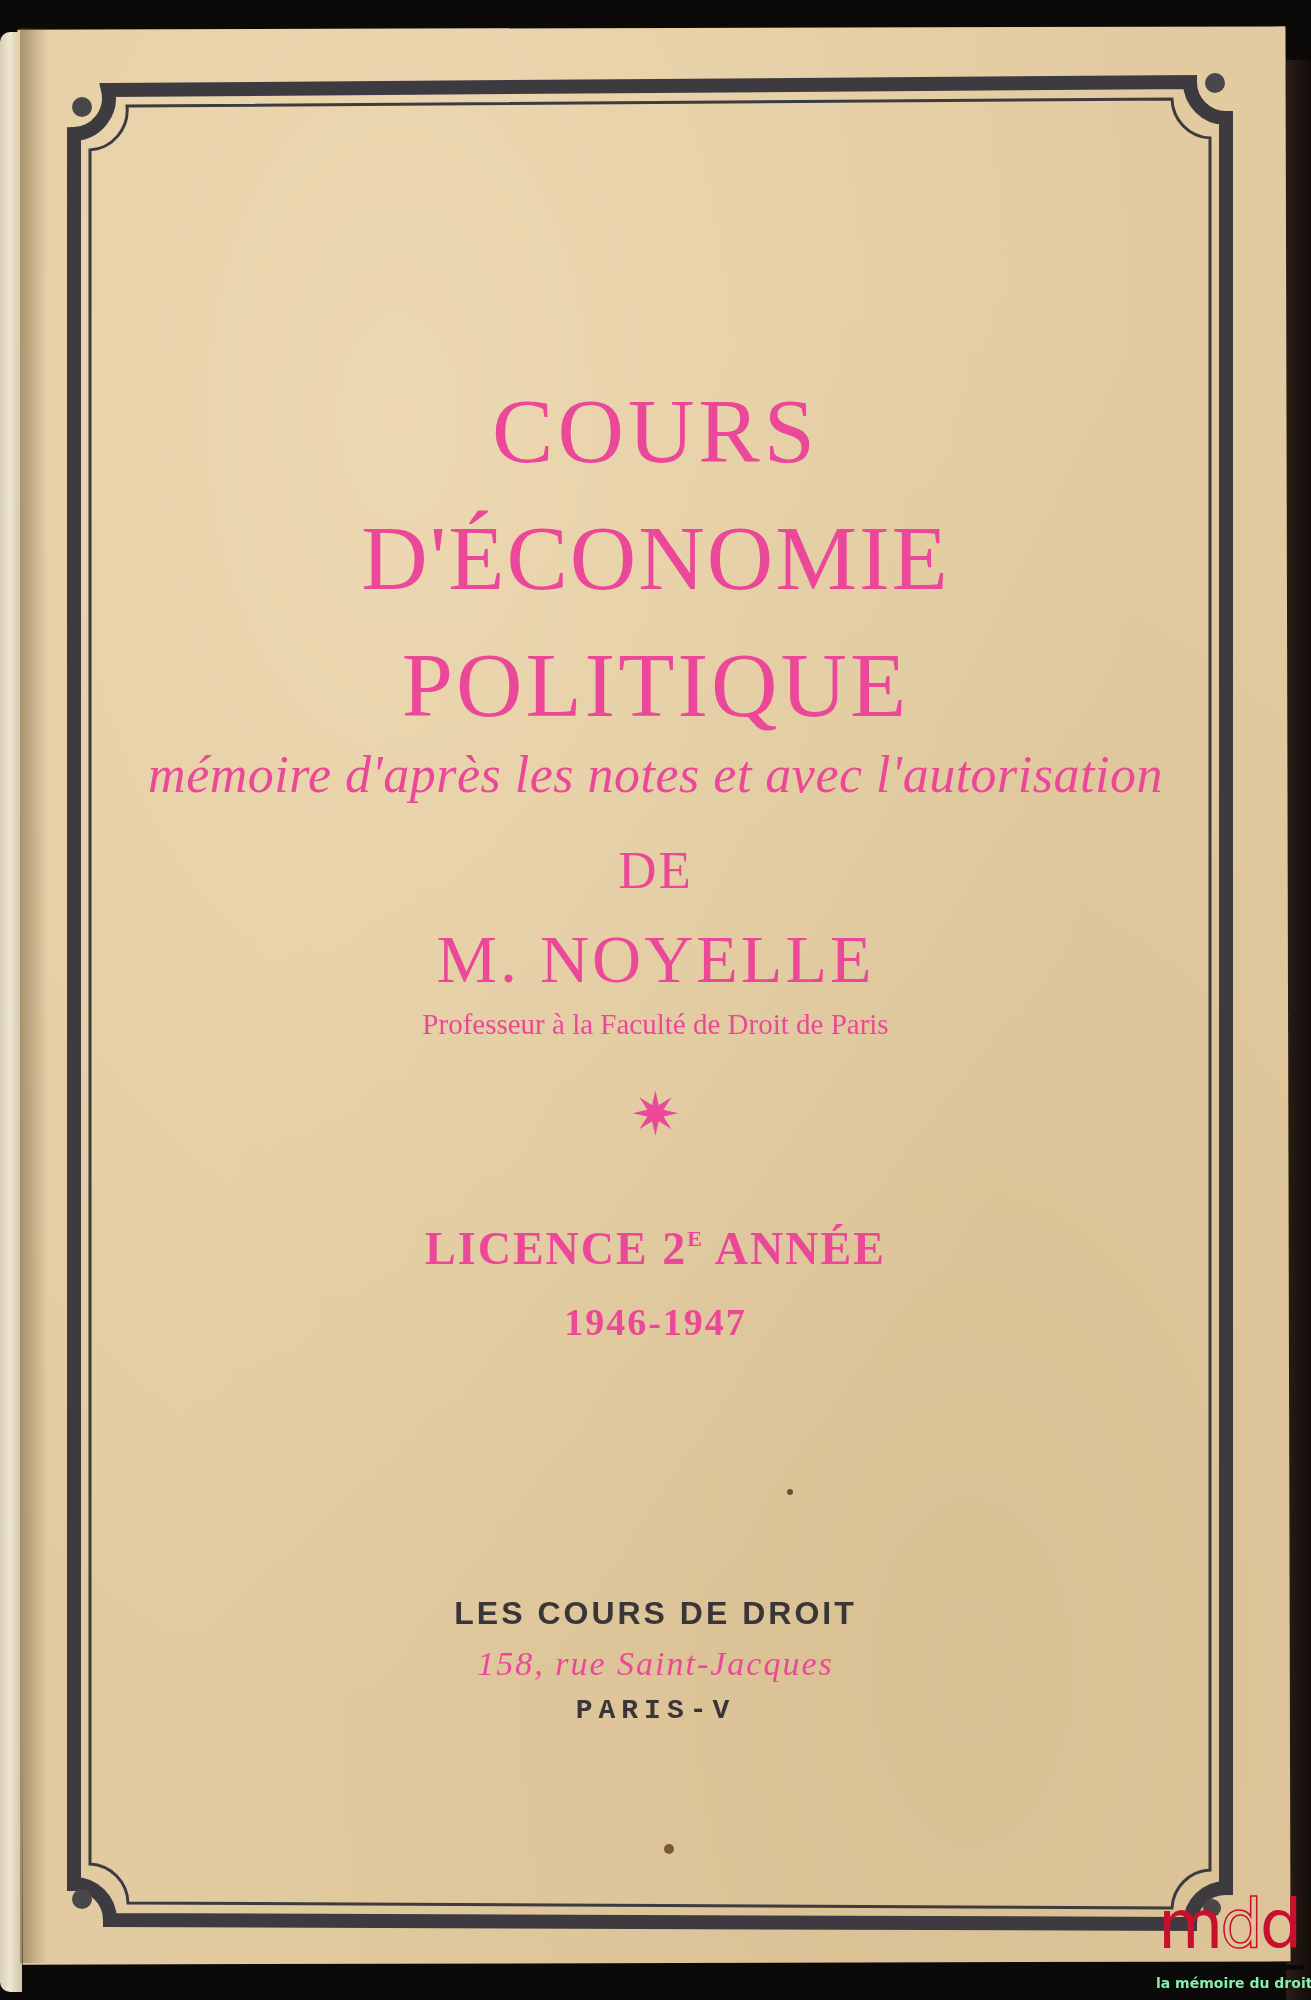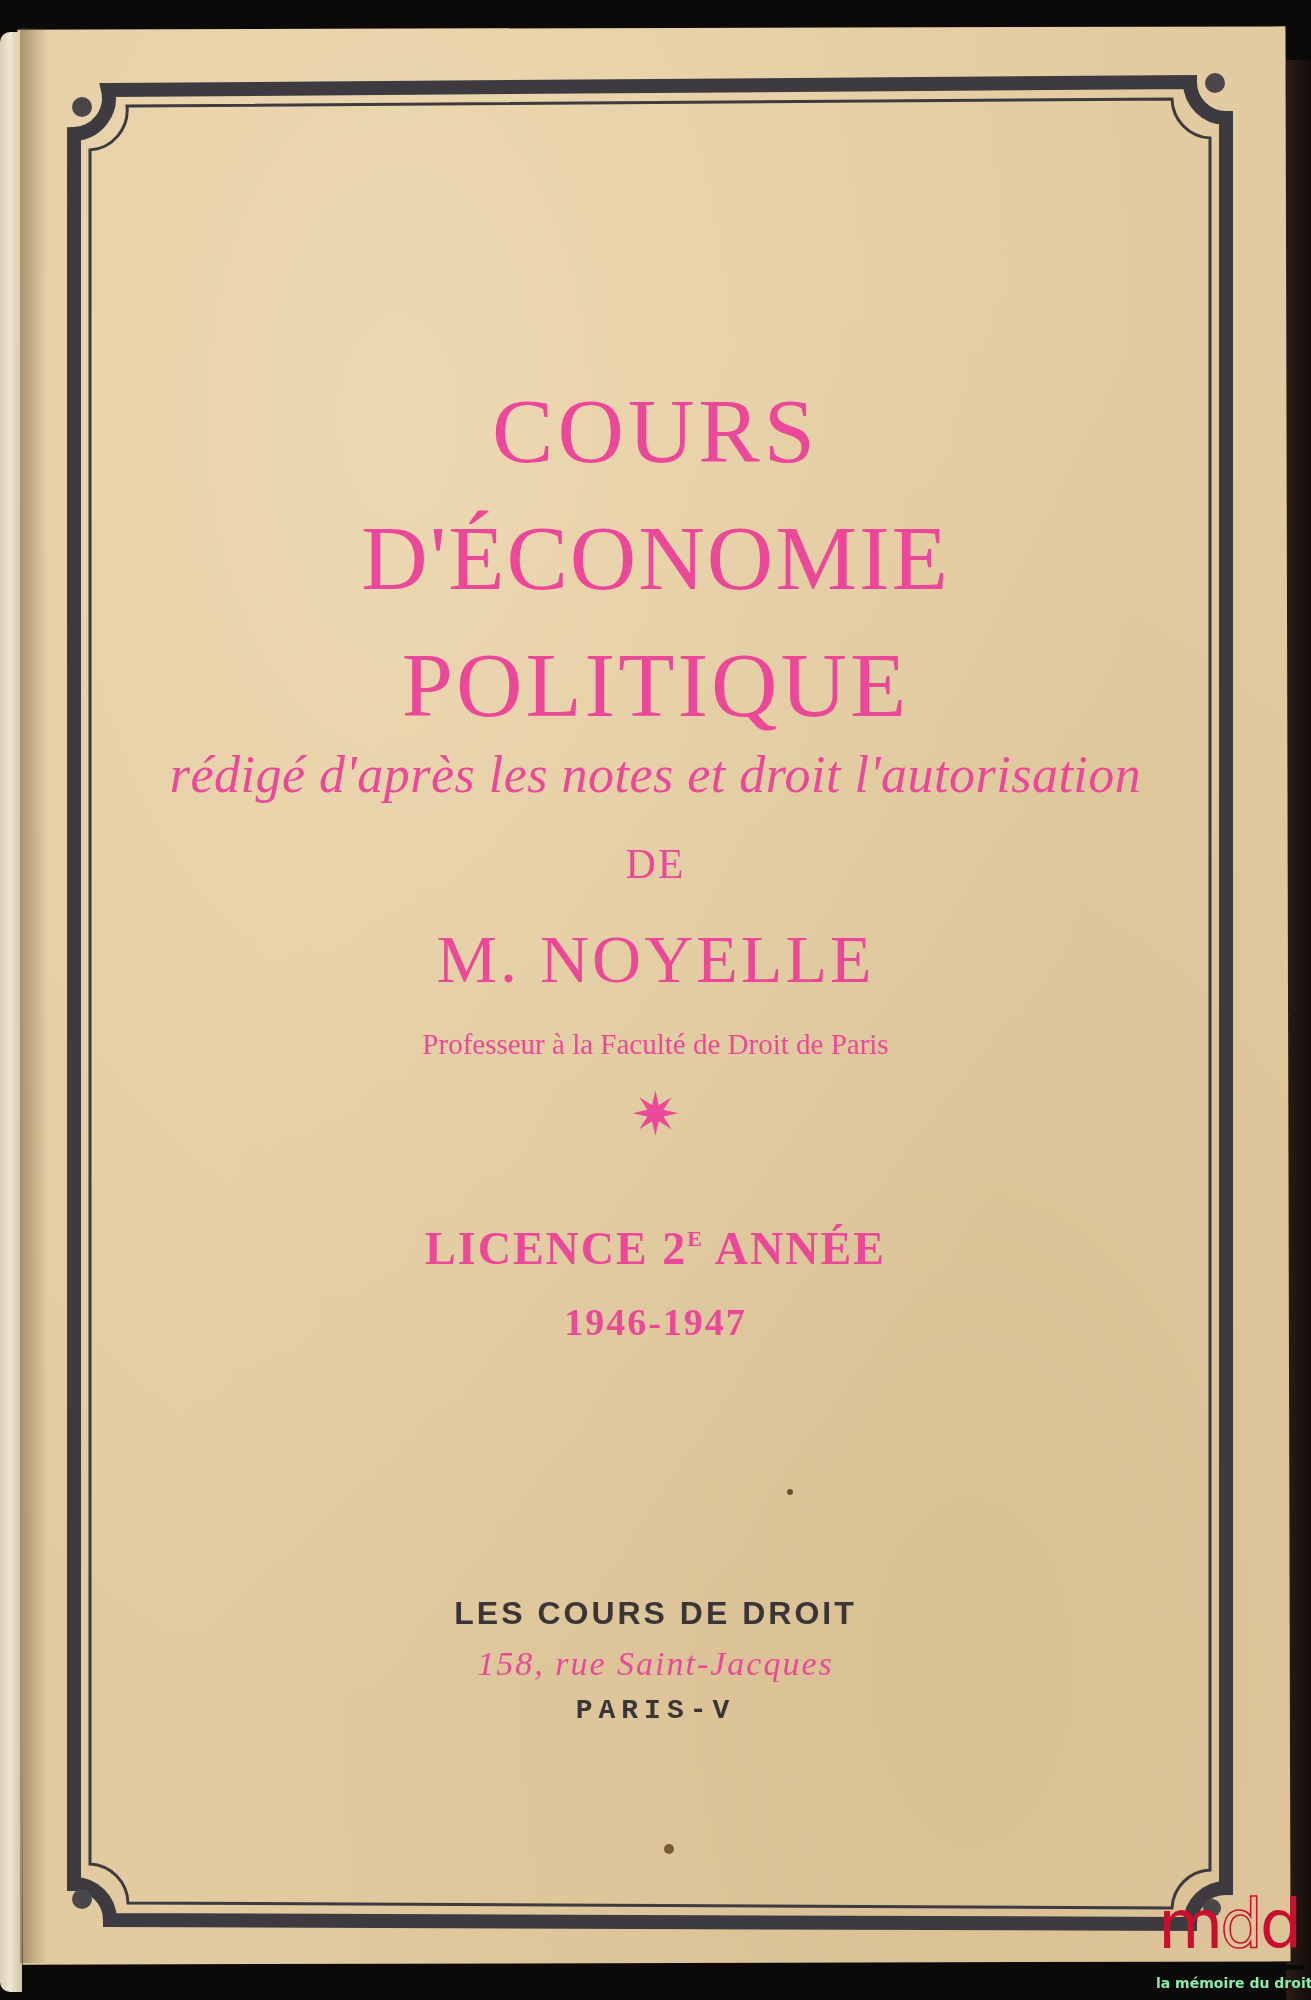--- a/index.html
+++ b/index.html
@@ -29,23 +29,23 @@
     position:absolute; left:1286px; top:60px; width:25px; height:1940px;
     background:linear-gradient(90deg,#2a1d15,#120c09);
   }
   svg.frame { position:absolute; left:0; top:0; }
 
   .block { position:absolute; left:0; width:1311px; text-align:center; color:#ec4899; }
   .t-cours { top:378px; font-size:92px; letter-spacing:4px; }
   .t-econ  { top:505px; font-size:92px; letter-spacing:2px; }
   .t-pol   { top:632px; font-size:92px; letter-spacing:3px; }
   .t-redige{ top:745px; font-size:52px; font-style:italic; letter-spacing:0.5px; }
-  .t-de    { top:840px; font-size:42px; letter-spacing:2px; }
+  .t-de    { top:840px; font-size:53px; letter-spacing:2px; }
   .t-name  { top:920px; font-size:68px; letter-spacing:3px; }
-  .t-prof  { top:1008px; font-size:29px;margin-top:20px; }
+  .t-prof  { top:1008px; font-size:29px; }
   .t-star  { top:1085px; font-size:60px; line-height:1; }
   .t-lic   { top:1222px; font-size:46px; font-weight:bold; letter-spacing:2px; }
   .t-lic sup { font-size:22px; vertical-align:18px; }
   .t-year  { top:1300px; font-size:38px; font-weight:bold; letter-spacing:2px; }
   .t-pub   { top:1595px; font-size:32px; font-weight:bold; letter-spacing:3px;
              font-family:Liberation Sans, sans-serif; color:#3a3637; }
   .t-addr  { top:1645px; font-size:34px; font-style:italic; letter-spacing:2px; }
   .t-city  { top:1695px; font-size:28px; font-weight:bold; letter-spacing:6px;
              font-family:Liberation Mono, monospace; color:#3a3637; }
 
@@ -79,21 +79,21 @@
   </g>
 
   <circle cx="669" cy="1849" r="5" fill="#7a5a30"></circle>
   <circle cx="790" cy="1492" r="3" fill="#6a5030"></circle>
 </svg>
 
 <div class="block t-cours">COURS</div>
 <div class="block t-econ">D'ÉCONOMIE</div>
 <div class="block t-pol">POLITIQUE</div>
 
-<div class="block t-redige">rédigé d'après les notes et droit l'autorisation</div>
+<div class="block t-redige">mémoire d'après les notes et avec l'autorisation</div>
 <div class="block t-de">DE</div>
 <div class="block t-name">M. NOYELLE</div>
 <div class="block t-prof">Professeur à la Faculté de Droit de Paris</div>
 <div class="block t-star">✷</div>
 
 <div class="block t-lic"><span>LICENCE 2</span><sup>E</sup><span> ANNÉE</span></div>
 <div class="block t-year">1946-1947</div>
 
 <div class="block t-pub">LES COURS DE DROIT</div>
 <div class="block t-addr">158, rue Saint-Jacques</div>

